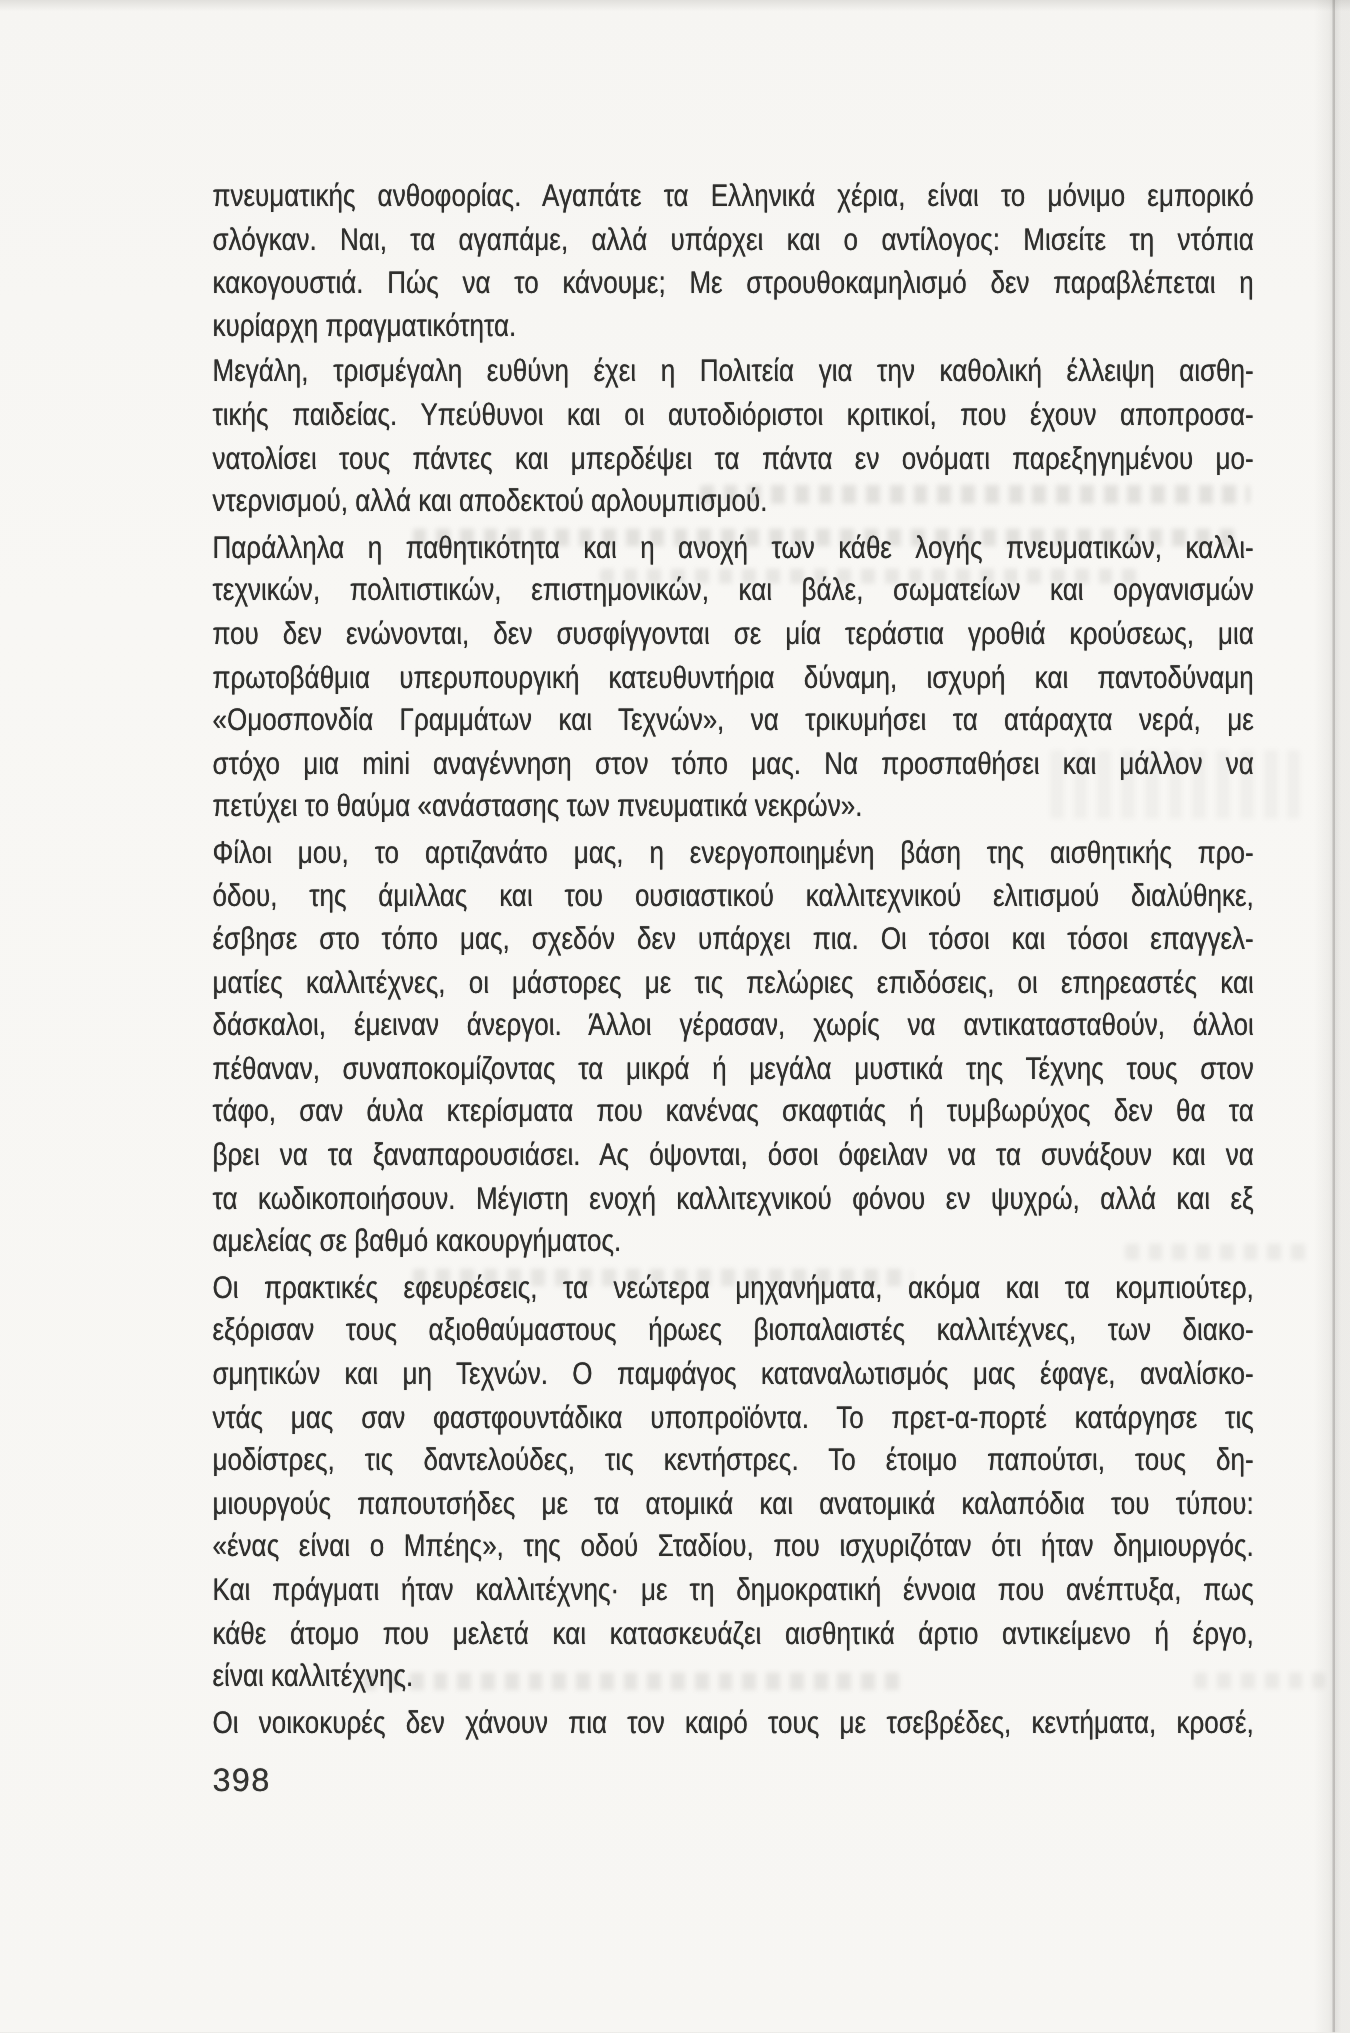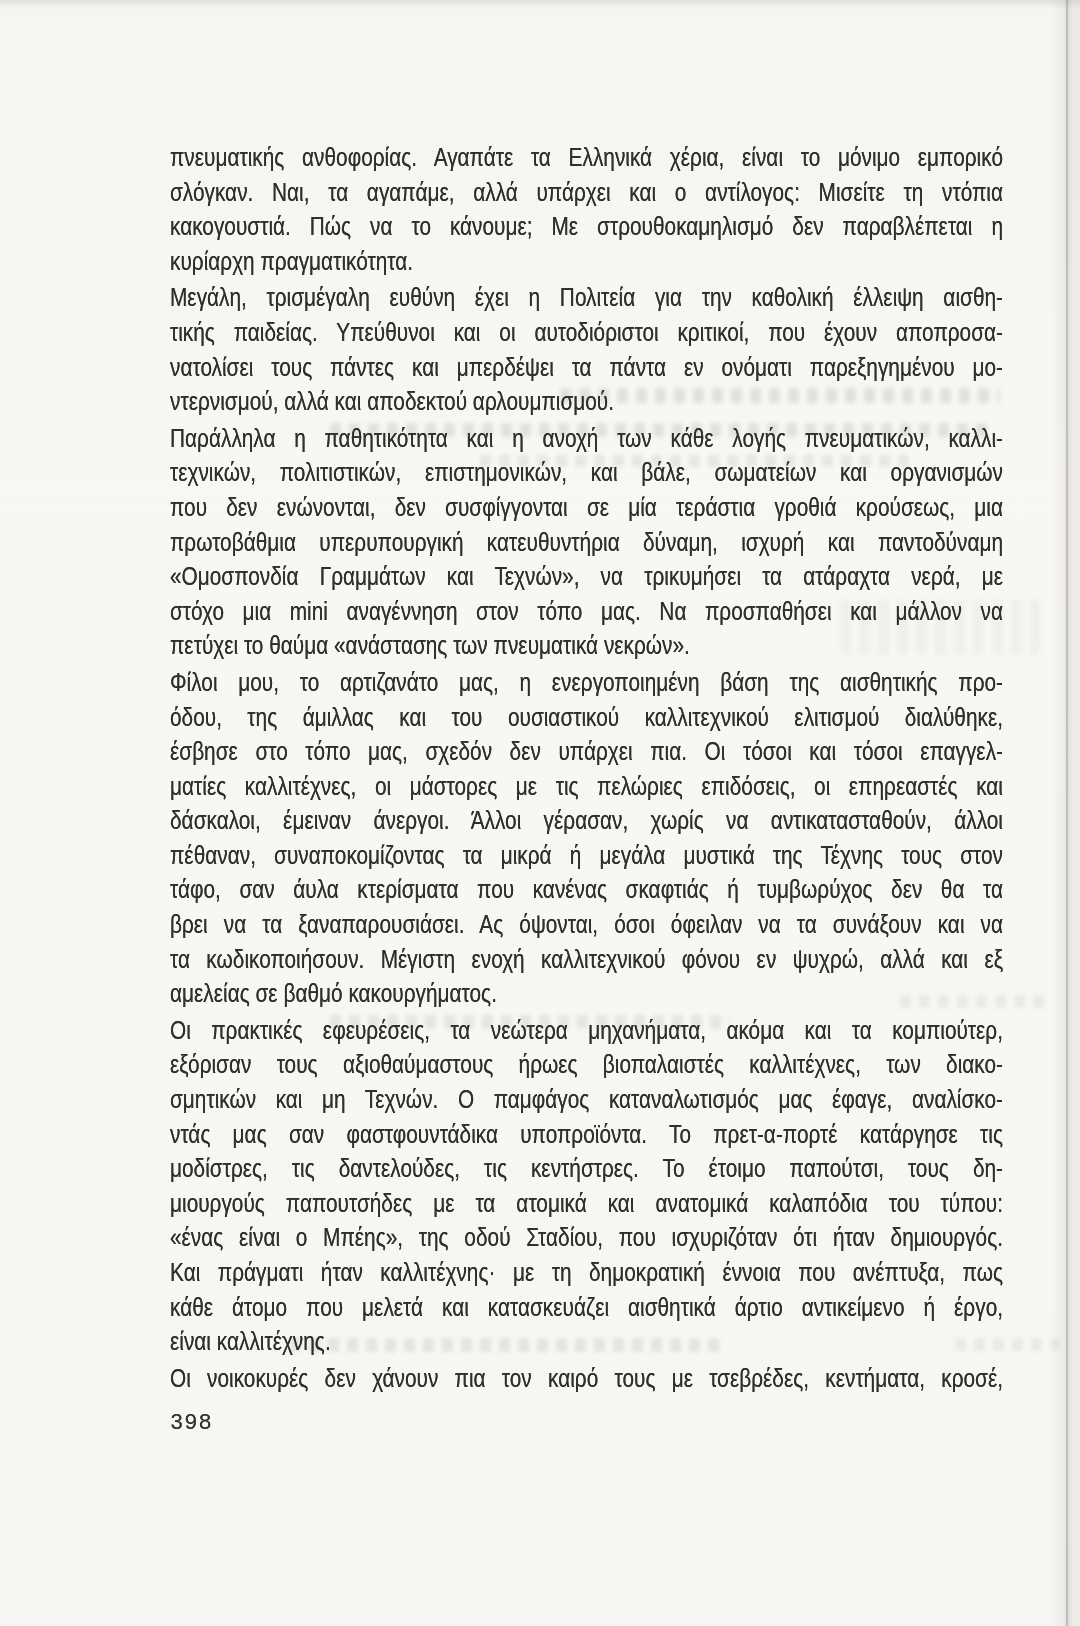--- a/index.html
+++ b/index.html
@@ -83,25 +83,24 @@
   }
   .line.last {
     text-align: left;
     text-align-last: left;
   }
   .page-number {
     position: absolute;
     left: 170px;
     top: 1407px;
     color: #343432;
-    font-size: 22px;
+    font-size: 26px;
     letter-spacing: 1px;
     line-height: 34px;
     text-shadow: 0 0 0.6px rgba(47,47,45,0.85);
-    font-family: Liberation Mono, monospace;
   }
 </style>
 </head>
 <body>
 
 <div class="page">
   <div class="scan-top-shade"></div>
 
   <div class="bleed a1"></div>
   <div class="bleed a2"></div>

